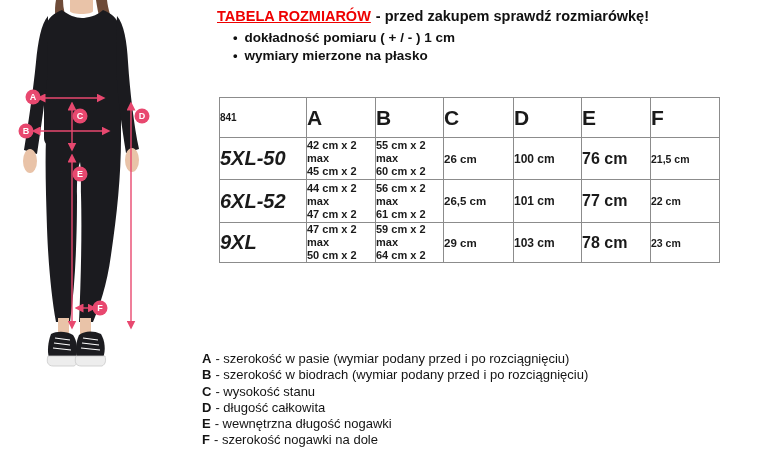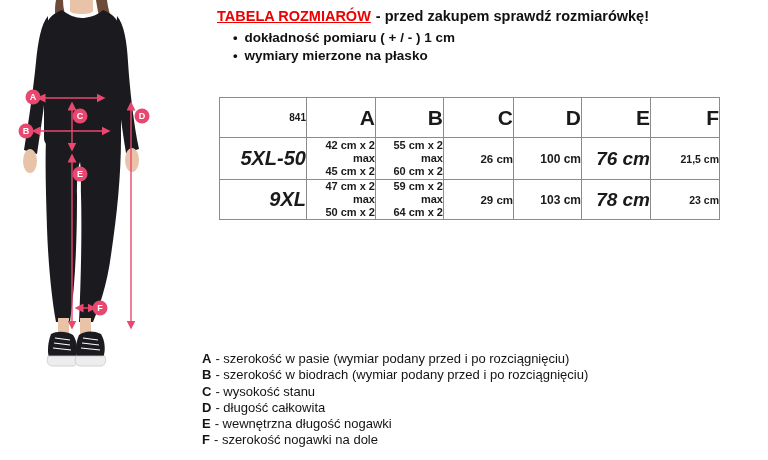--- a/index.html
+++ b/index.html
@@ -56,38 +56,38 @@
     position: absolute;
     left: 219px; top: 97px;
   }
   table.size-table {
     border-collapse: collapse;
     table-layout: fixed;
     width: 501px;
   }
   table.size-table th, table.size-table td {
     border: 1px solid #8c8c8c;
-    text-align: right;
+    text-align: left;
     vertical-align: middle;
     padding: 0;
     color: #1a1a1a;
   }
   tr.hdr { height: 40px; }
   tr.r1 { height: 42px; }
   tr.r2 { height: 43px; }
   tr.r3 { height: 42px; }
   tr.r4 { height: 35px; }
   th.model-cell { font-size: 10px; font-weight: bold; }
   th.col-letter { font-size: 21px; font-weight: bold; color: #ee0000; }
   td.size-cell  { font-size: 20px; font-weight: bold; color: #2222dd; font-style: italic; }
   td.ab-cell    { font-size: 11px; font-weight: bold; line-height: 13px; }
   td.ab-cell span { display: block; }
   td.c-cell { font-size: 11.5px; font-weight: bold; }
   td.d-cell { font-size: 12px;   font-weight: bold; }
-  td.e-cell { font-size: 19px; font-weight: bold; font-style: italic; }
+  td.e-cell { font-size: 16px; font-weight: bold; }
   td.f-cell { font-size: 10.5px; font-weight: bold; }
 
   
   .legend {
     position: absolute;
     left: 202px; top: 351px;
     width: 480px;
   }
   .legend-row {
     font-size: 13px;
@@ -227,20 +227,37 @@
           <td class="ab-cell">
             <span>55 cm x 2</span>
             <span>max</span>
             <span>60 cm x 2</span>
           </td>
           <td class="c-cell">26 cm</td>
           <td class="d-cell">100 cm</td>
           <td class="e-cell">76 cm</td>
           <td class="f-cell">21,5 cm</td>
         </tr>
+        <tr class="r2">
+          <td class="size-cell">6XL-52</td>
+          <td class="ab-cell">
+            <span>44 cm x 2</span>
+            <span>max</span>
+            <span>47 cm x 2</span>
+          </td>
+          <td class="ab-cell">
+            <span>56 cm x 2</span>
+            <span>max</span>
+            <span>61 cm x 2</span>
+          </td>
+          <td class="c-cell">26,5 cm</td>
+          <td class="d-cell">101 cm</td>
+          <td class="e-cell">77 cm</td>
+          <td class="f-cell">22 cm</td>
+        </tr>
         <tr class="r4">
           <td class="size-cell">9XL</td>
           <td class="ab-cell">
             <span>47 cm x 2</span>
             <span>max</span>
             <span>50 cm x 2</span>
           </td>
           <td class="ab-cell">
             <span>59 cm x 2</span>
             <span>max</span>

